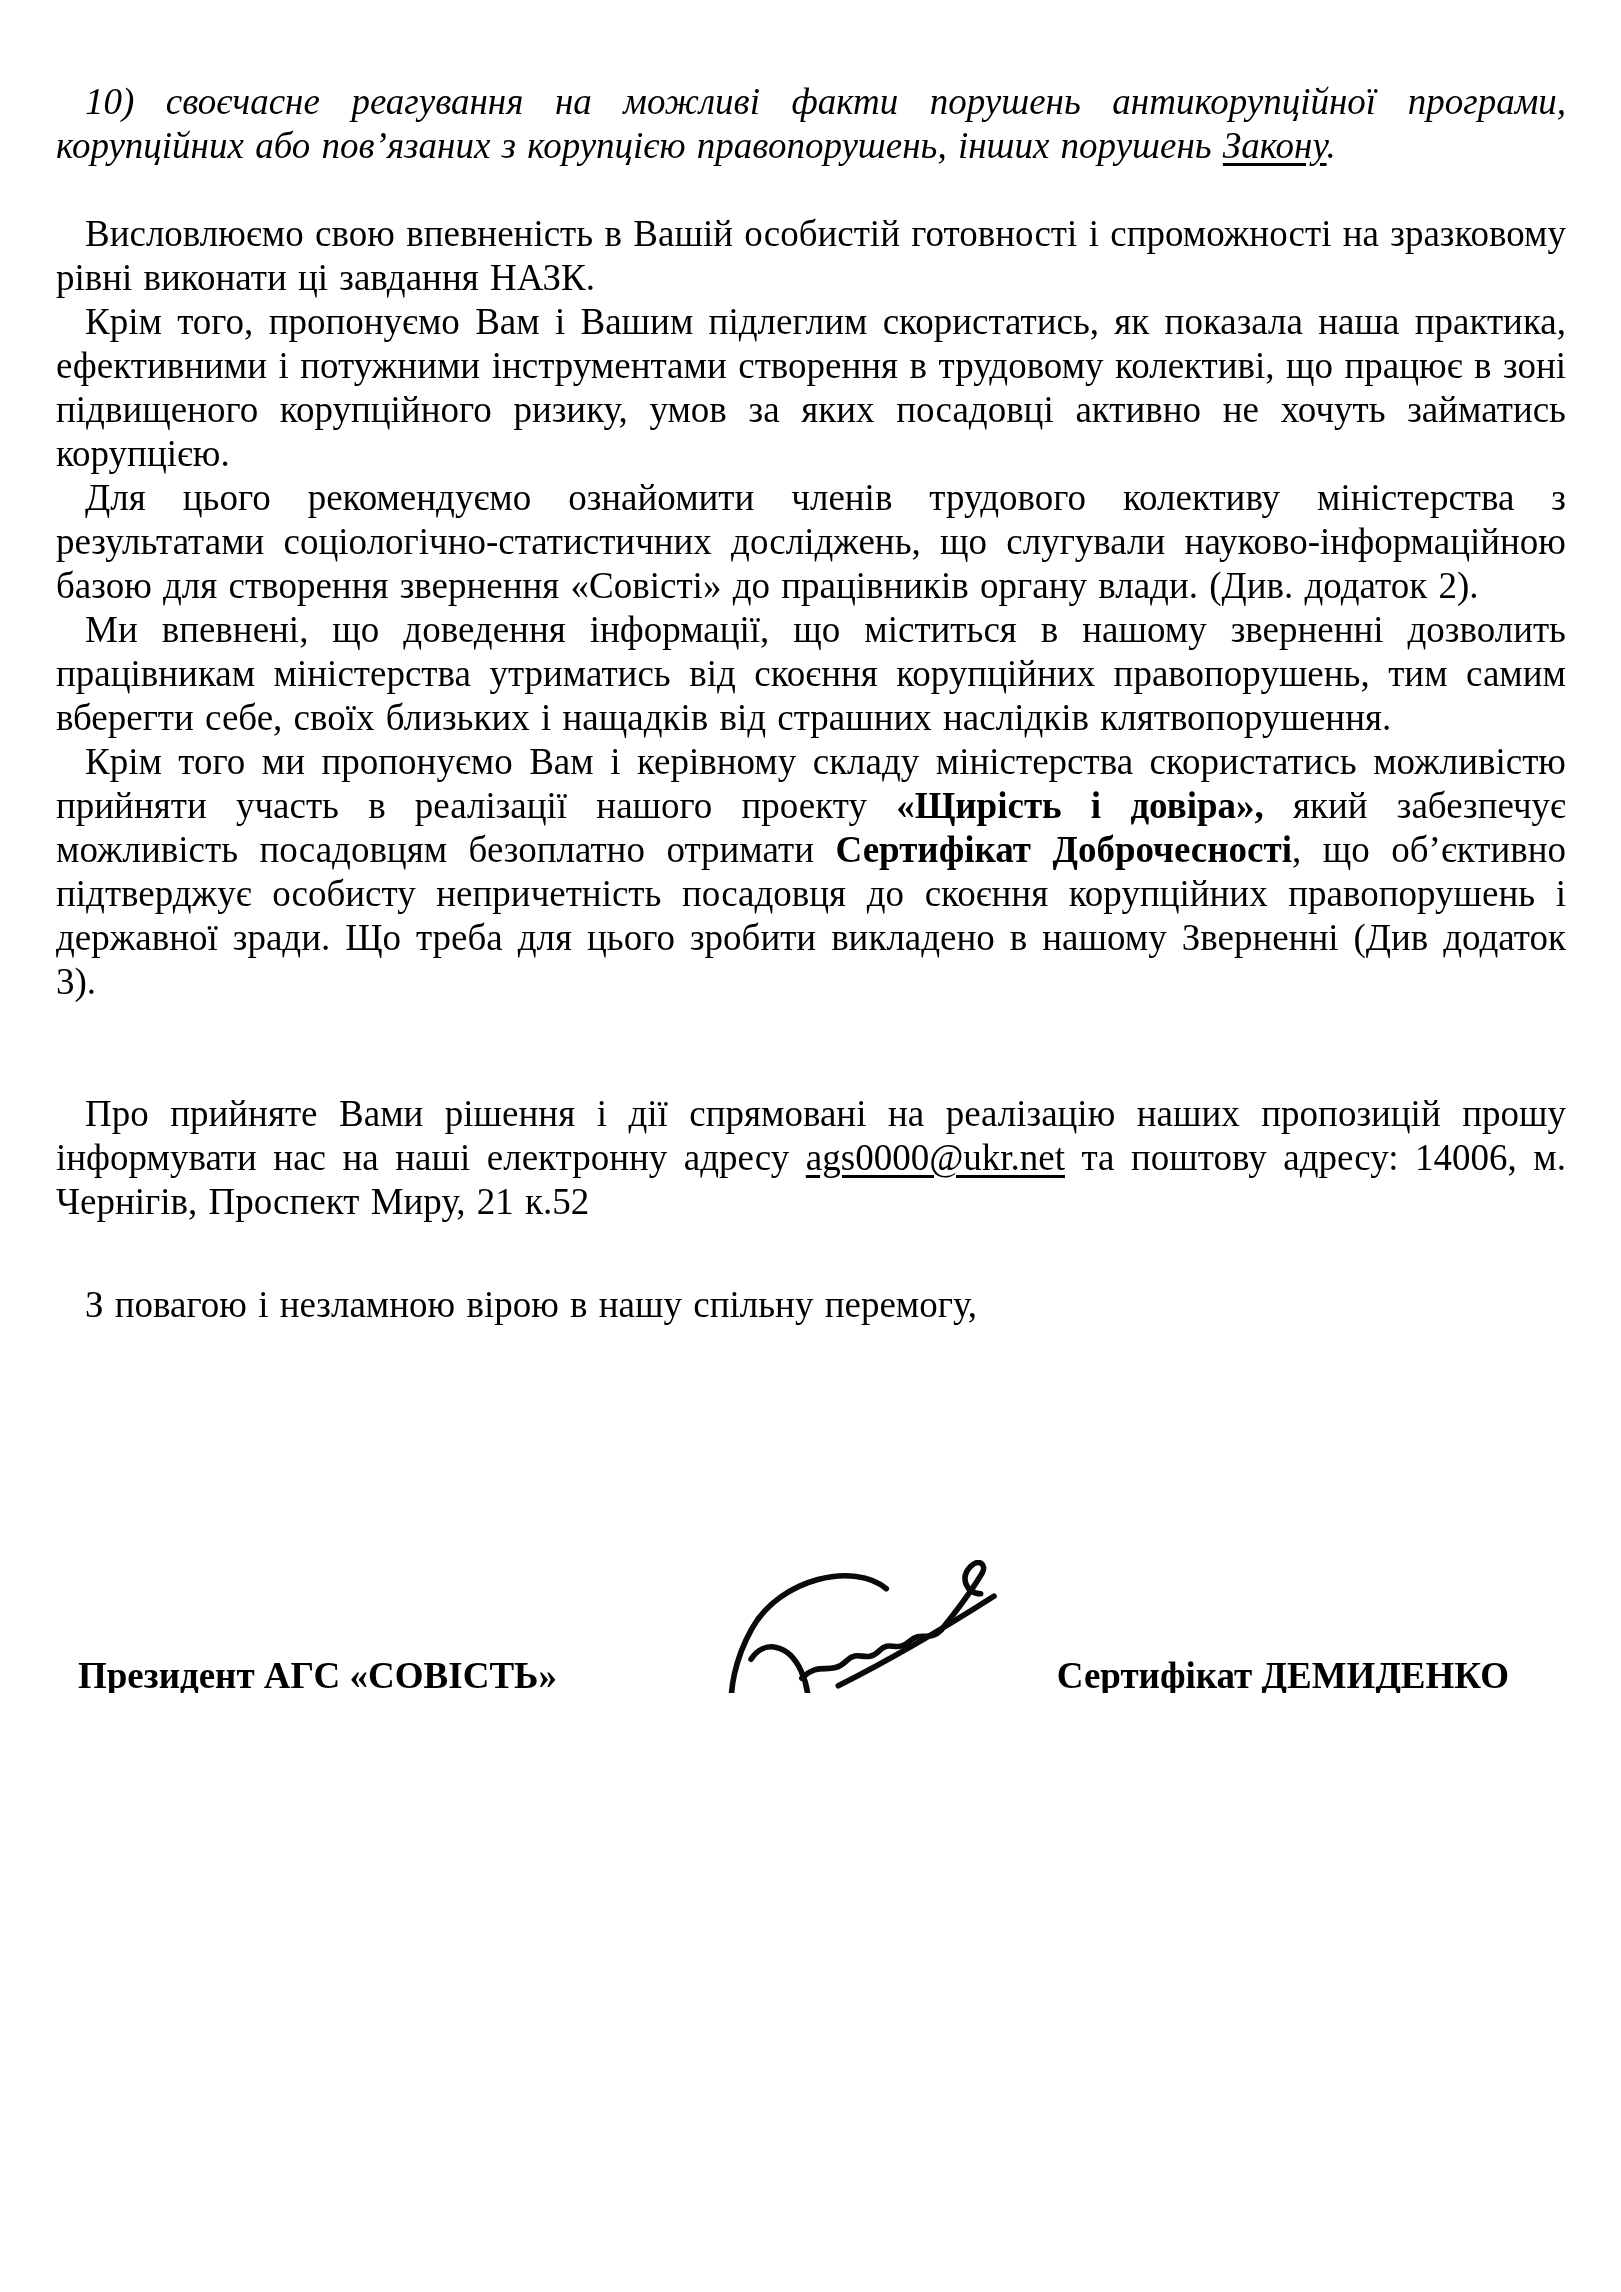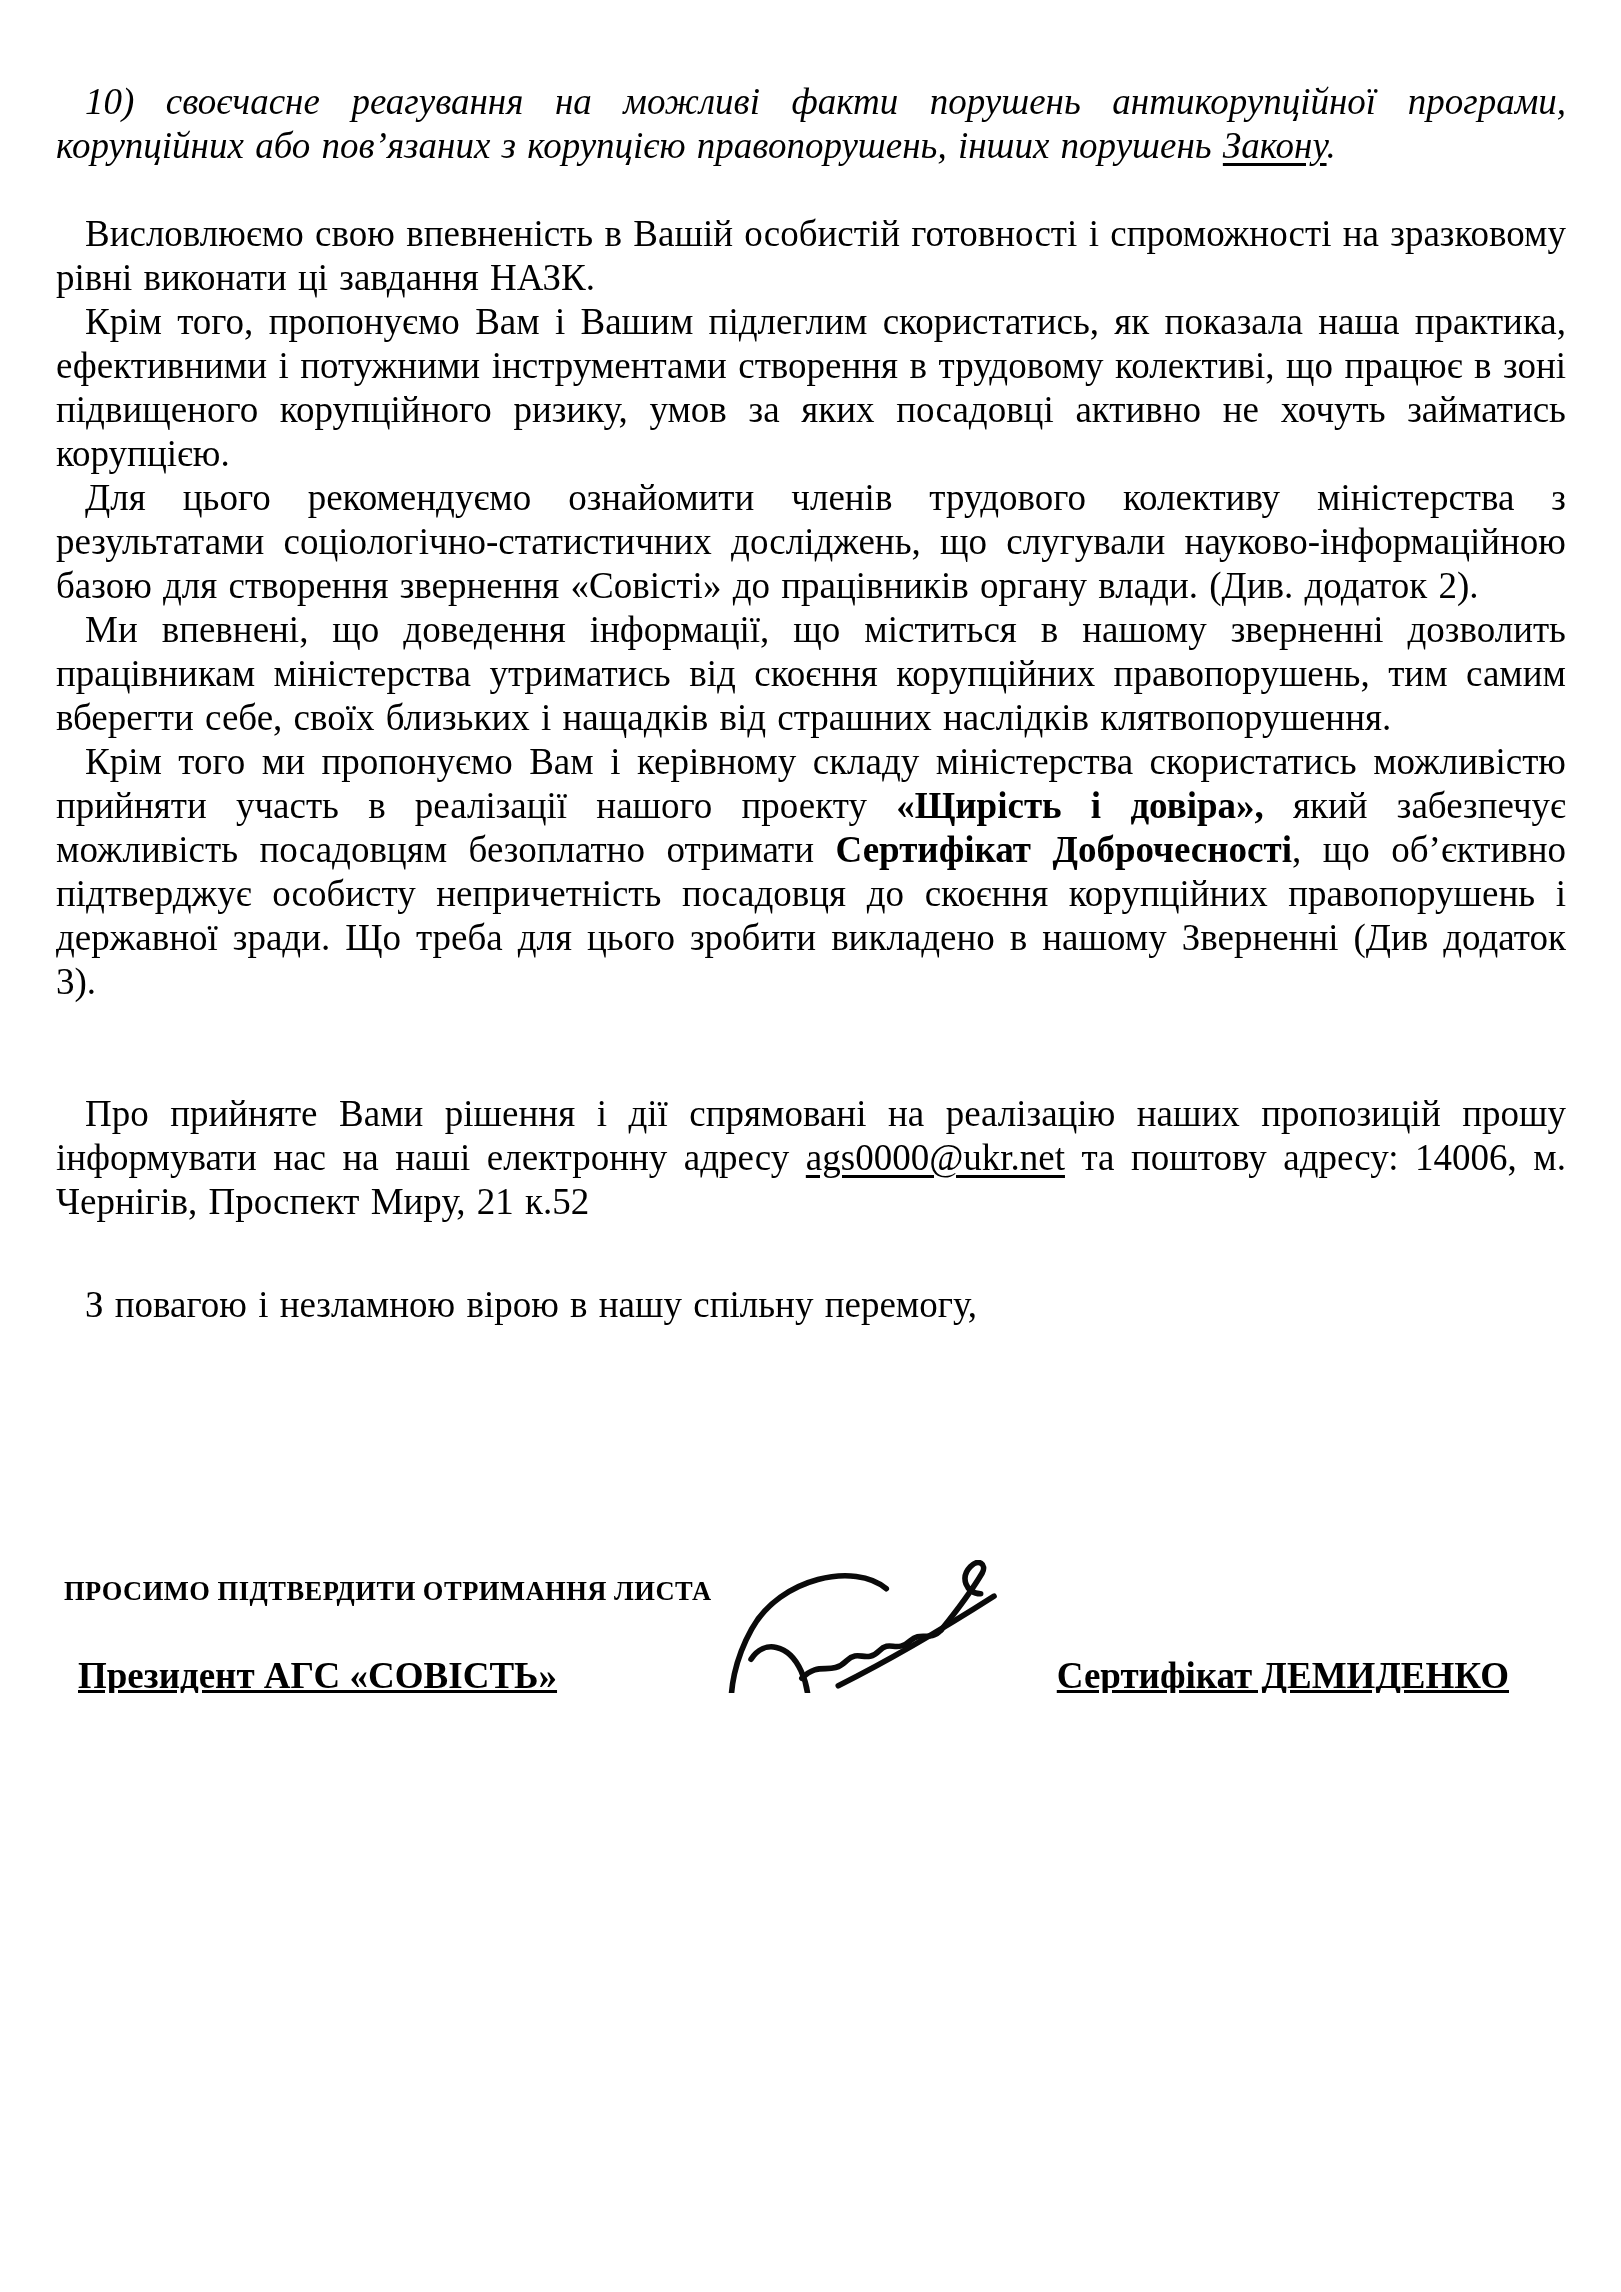--- a/index.html
+++ b/index.html
@@ -40,21 +40,20 @@
     left: 78px;
     right: 112px;
     display: flex;
     justify-content: space-between;
     align-items: center;
   }
   .sig-title, .sig-name {
     font-size: 37px;
     font-weight: bold;
     white-space: nowrap;
-    text-decoration: underline;
   }
   .signature {
     position: absolute;
     left: 616px;
     top: 1560px;
     width: 392px;
     height: 211px;
   }
   .footer {
     position: absolute;
@@ -88,16 +87,15 @@
 
   <svg class="signature" viewBox="0 0 420 215" xmlns="http://www.w3.org/2000/svg" aria-hidden="true">
     <g fill="none" stroke="#0a0a0a" stroke-width="6" stroke-linecap="round" stroke-linejoin="round" transform="rotate(-6 210 110)">
       <path d="M298,34 C268,2 186,10 150,62 C108,122 110,192 152,198 C192,204 212,152 198,112 C188,82 162,74 146,94"></path>
       <path d="M198,120 C220,102 228,122 248,106 C262,95 268,112 284,99 C296,89 302,104 318,92 C330,83 338,96 352,84"></path>
       <path d="M352,84 C370,66 390,44 402,28 C408,19 400,12 390,20 C378,30 382,48 398,50"></path>
       <path d="M236,132 C300,108 360,80 412,54"></path>
     </g>
   </svg>
 
-  <div class="footer">ПРОСИМО ПІДТВЕРДИТИ ОТРИМАННЯ ЛИСТА</div>
 
 </div>
 
 
 </body></html>

